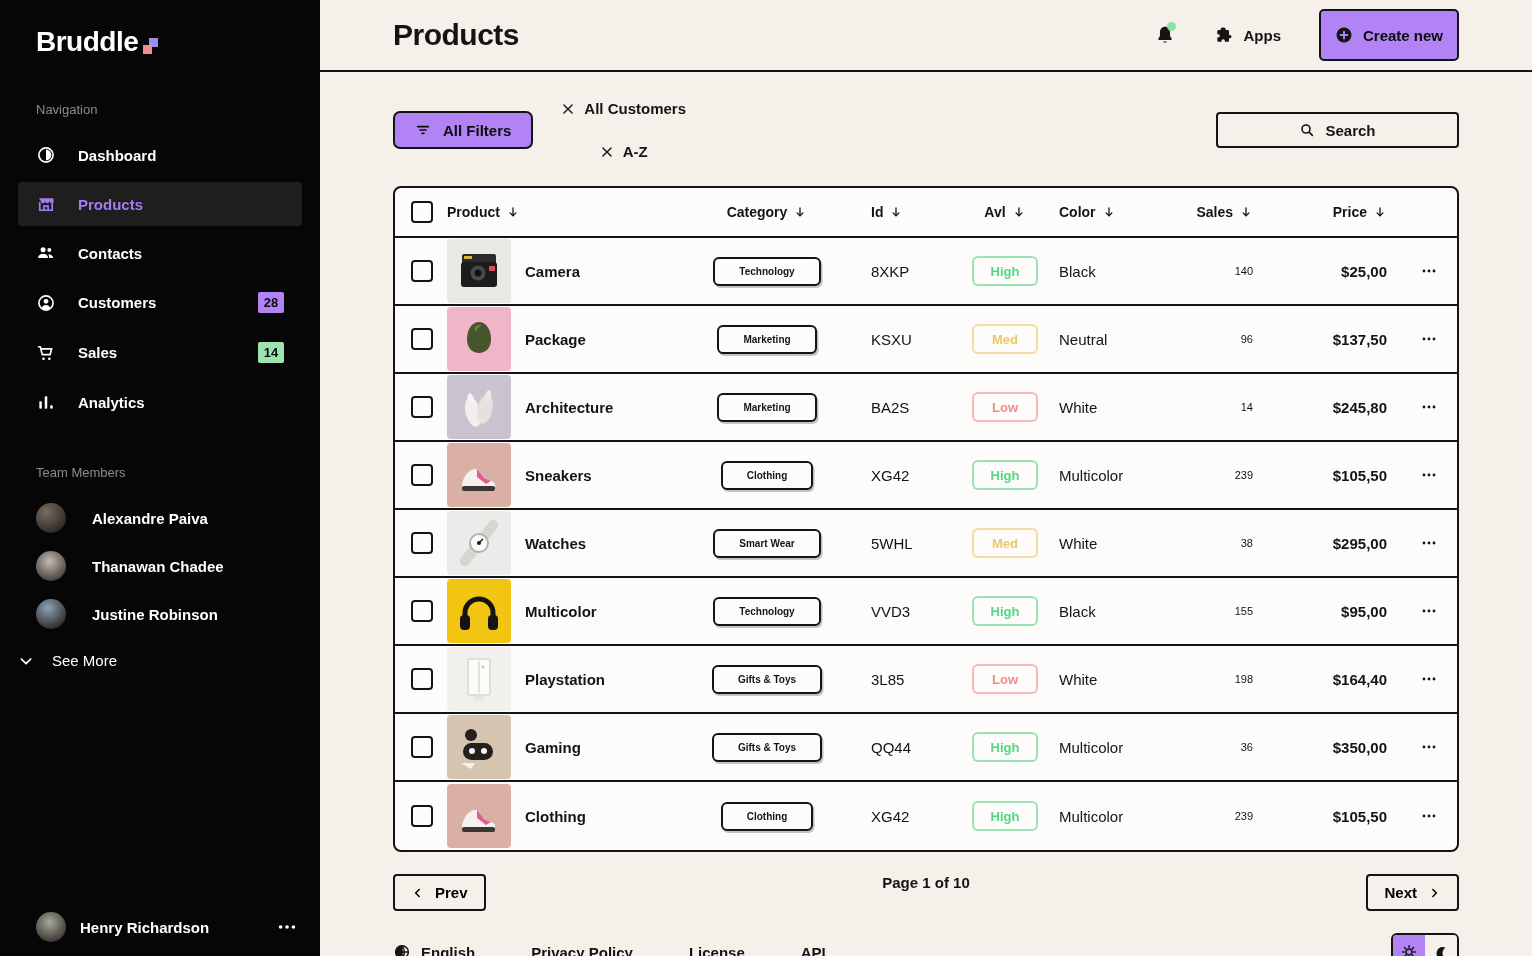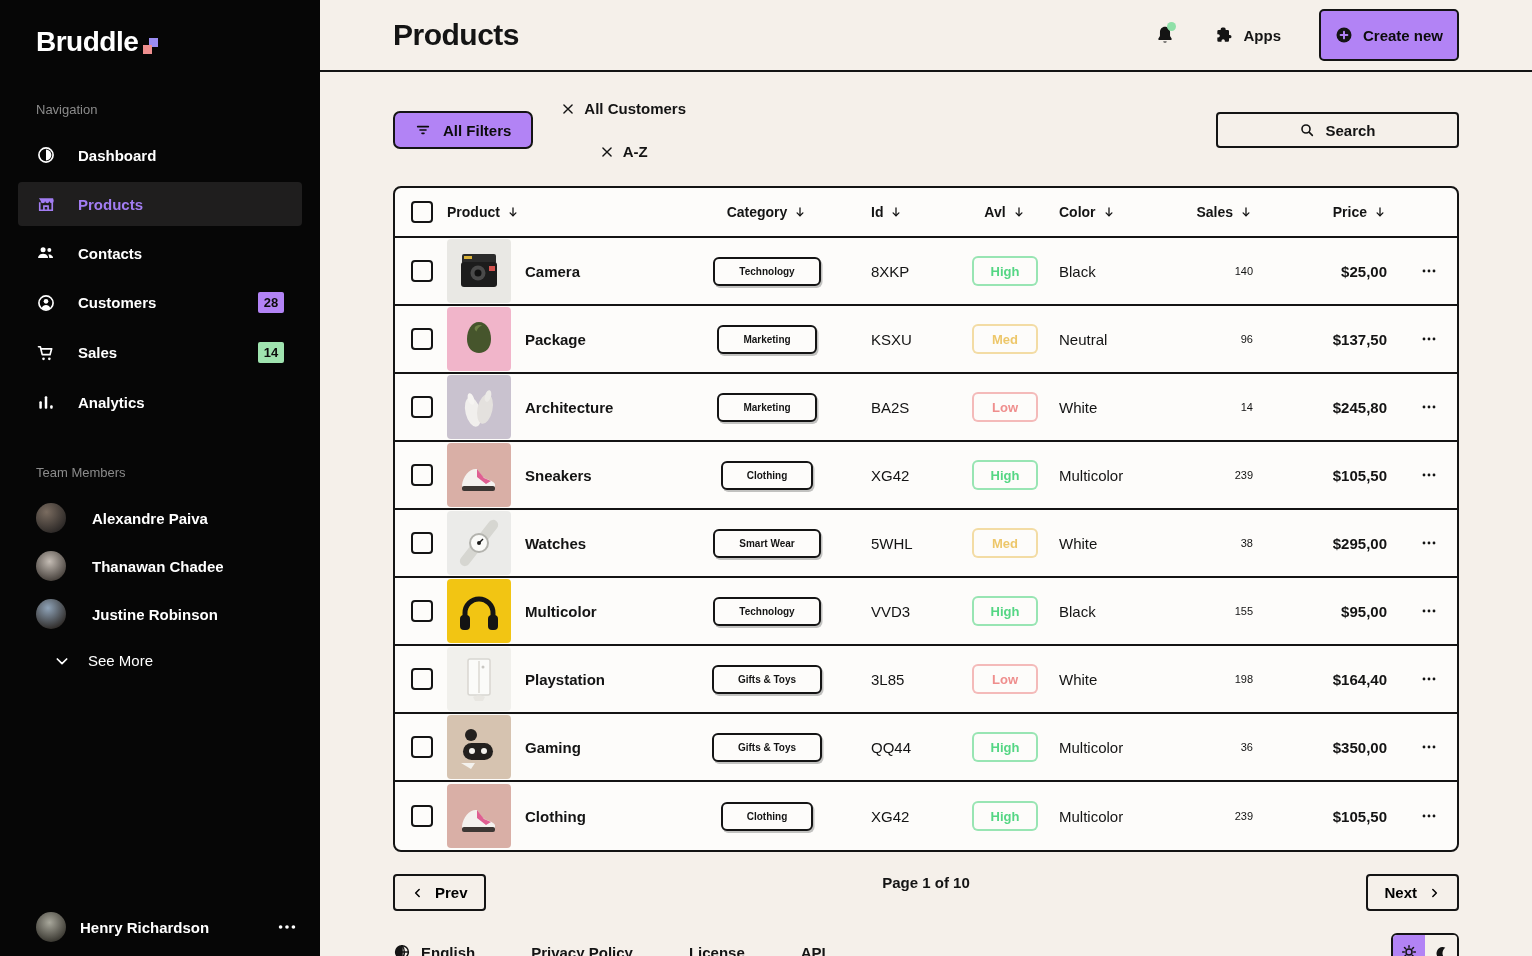--- a/index.html
+++ b/index.html
@@ -24,21 +24,21 @@
   .nav-badge { margin-left:auto; margin-right:18px; min-width:26px; height:21px; display:flex; align-items:center; justify-content:center; font-size:13px; font-weight:700; color:#0c0c0c; border-radius:2px; padding:0 4px; }
   .team-label { margin-top:36px; }
   .team-list { list-style:none; margin-top:14px; }
   .team-item { display:flex; align-items:center; gap:26px; padding:9px 0 9px 36px; cursor:pointer; }
   .avatar { width:30px; height:30px; border-radius:50%; flex-shrink:0; }
   .av-0 { background:radial-gradient(circle at 35% 30%, #7a6c60, #2e2a28 75%); }
   .av-1 { background:radial-gradient(circle at 45% 35%, #c4bcb4, #4a443f 75%); }
   .av-2 { background:radial-gradient(circle at 40% 30%, #8fa3b8, #33302e 75%); }
   .av-user { background:radial-gradient(circle at 45% 35%, #a8a79b, #3c3a33 75%); }
   .team-name { font-size:15px; font-weight:700; color:#fff; }
-  .see-more { display:flex; align-items:center; gap:18px; padding:14px 0 0 54px; cursor:pointer; }
+  .see-more { display:flex; align-items:center; gap:18px; padding:14px 0 0 18px; cursor:pointer; }
   .see-more .nicon { color:#fff; width:16px; height:16px; }
   .see-more-label { font-size:15px; font-weight:400; color:#fff; }
   .sidebar-user { margin-top:auto; display:flex; align-items:center; gap:14px; padding:0 22px 14px 36px; }
   .sidebar-user .team-name { flex:1; }
   .user-menu-btn { color:#fff; cursor:pointer; width:22px; height:22px; display:flex; align-items:center; justify-content:center; }
 
   
   .main { flex:1; display:flex; flex-direction:column; background:#f5f0ea; }
   .topbar { height:72px; padding:0 73px; display:flex; align-items:center; justify-content:space-between; border-bottom:2px solid #141414; flex-shrink:0; }
   .page-title { font-size:30px; font-weight:800; letter-spacing:-0.5px; }

